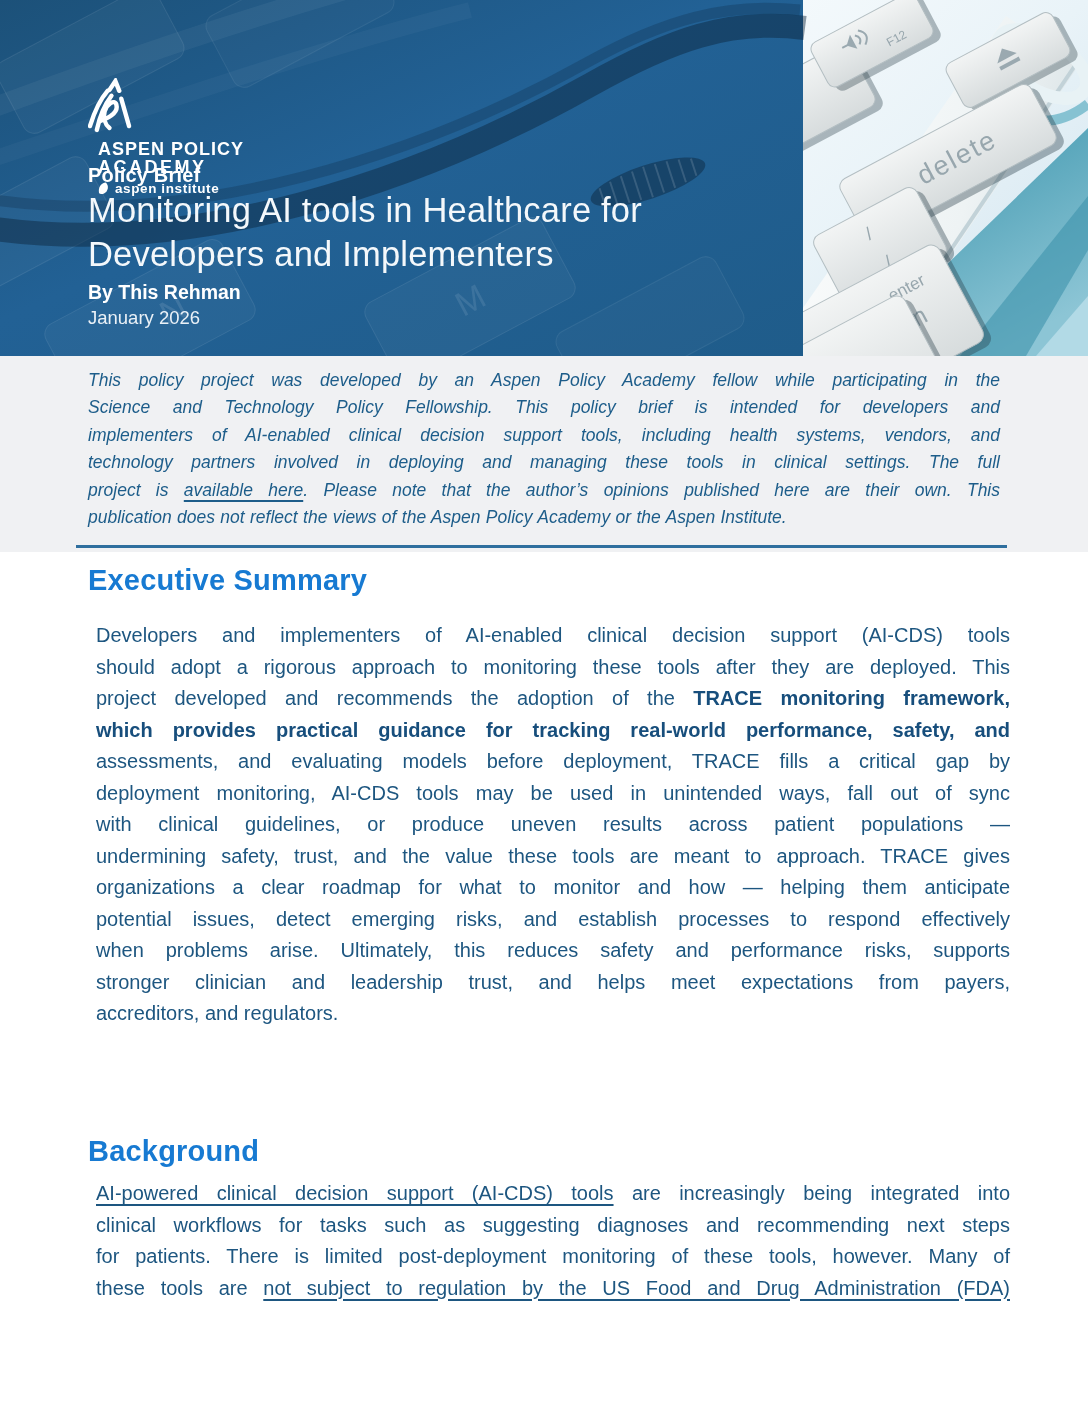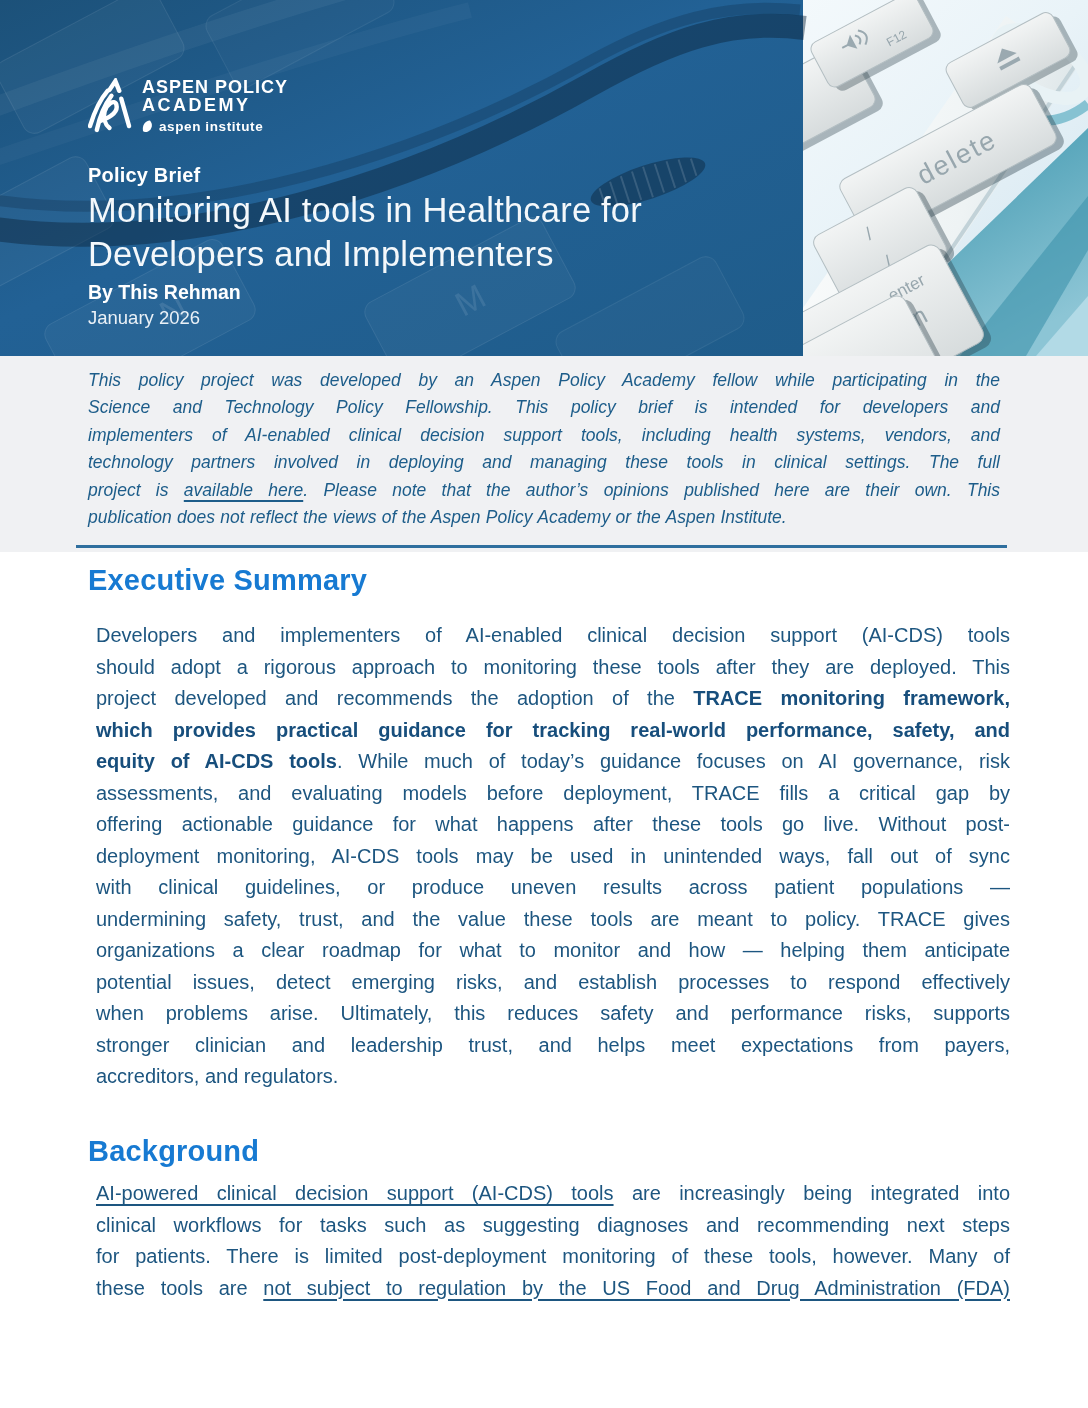--- a/index.html
+++ b/index.html
@@ -5,21 +5,21 @@
   html,body{margin:0;padding:0;background:#9aa3ab;}
   .page{
     position:relative; width:1088px; height:1408px; margin:0 auto;
     background:#ffffff; overflow:hidden;
     font-family:"Liberation Sans", sans-serif;
     -webkit-font-smoothing:antialiased;
   }
   
   .hero{position:absolute; left:0; top:0; width:1088px; height:356px;}
   .hero-art{position:absolute; left:0; top:0; display:block;}
-  .logo{position:absolute; left:88px; top:72px; display:flex; align-items:flex-start; color:#ffffff;}
+  .logo{position:absolute; left:88px; top:72px; display:flex; align-items:flex-start; color:#ffffff;flex-direction:column;}
   .logo .mark{display:block; margin-top:6px;}
   .logo-text{margin-left:10px; line-height:1;}
   .logo-text .l1{font-size:18px; font-weight:800; letter-spacing:1px; margin-top:6px;}
   .logo-text .l2{font-size:18px; font-weight:800; letter-spacing:2.5px; }
   .logo-text .l3{display:flex; align-items:center; gap:5px; margin-top:6px; font-size:13.5px; font-weight:700; letter-spacing:.6px;}
   .kicker{position:absolute; left:88px; top:164px; color:#ffffff; font-size:20px; font-weight:700; letter-spacing:.2px;}
   .title{position:absolute; left:88px; top:188px; margin:0; color:#f4f8fb; font-size:34.5px; line-height:44px; font-weight:300; letter-spacing:.2px;}
   .title .tl{display:block;}
   .byline{position:absolute; left:88px; top:281px; color:#ffffff; font-size:19.5px; font-weight:700;}
   .date{position:absolute; left:88px; top:307px; color:#eaf1f7; font-size:18.5px; font-weight:400;}
@@ -222,26 +222,24 @@
     <div class="jl last"><span>publication does not reflect the views of the Aspen Policy Academy or the Aspen Institute.</span></div>
   </section>
   <hr class="rule">
 
   <h2 class="h2 exec">Executive Summary</h2>
   <div class="para exec">
     <div class="jl"><span>Developers and implementers of AI-enabled clinical decision support (AI-CDS) tools</span></div>
     <div class="jl"><span>should adopt a rigorous approach to monitoring these tools after they are deployed. This</span></div>
     <div class="jl"><span>project developed and recommends the adoption of the </span><span class="b">TRACE monitoring framework,</span></div>
     <div class="jl"><span class="b">which provides practical guidance for tracking real-world performance, safety, and</span></div>
-    <div class="jl"><span class="b">equity of AI-CDS tools</span><span>. While much of today’s guidance focuses on AI governance, risk</span></div>
     <div class="jl"><span>assessments, and evaluating models before deployment, TRACE fills a critical gap by</span></div>
-    <div class="jl"><span>offering actionable guidance for what happens after these tools go live. Without post-</span></div>
     <div class="jl"><span>deployment monitoring, AI-CDS tools may be used in unintended ways, fall out of sync</span></div>
     <div class="jl"><span>with clinical guidelines, or produce uneven results across patient populations —</span></div>
-    <div class="jl"><span>undermining safety, trust, and the value these tools are meant to policy. TRACE gives</span></div>
+    <div class="jl"><span>undermining safety, trust, and the value these tools are meant to approach. TRACE gives</span></div>
     <div class="jl"><span>organizations a clear roadmap for what to monitor and how — helping them anticipate</span></div>
     <div class="jl"><span>potential issues, detect emerging risks, and establish processes to respond effectively</span></div>
     <div class="jl"><span>when problems arise. Ultimately, this reduces safety and performance risks, supports</span></div>
     <div class="jl"><span>stronger clinician and leadership trust, and helps meet expectations from payers,</span></div>
     <div class="jl last"><span>accreditors, and regulators.</span></div>
   </div>
 
   <h2 class="h2 bg">Background</h2>
   <div class="para bg">
     <div class="jl"><span class="u">AI-powered clinical decision support (AI-CDS) tools</span><span> are increasingly being integrated into</span></div>

